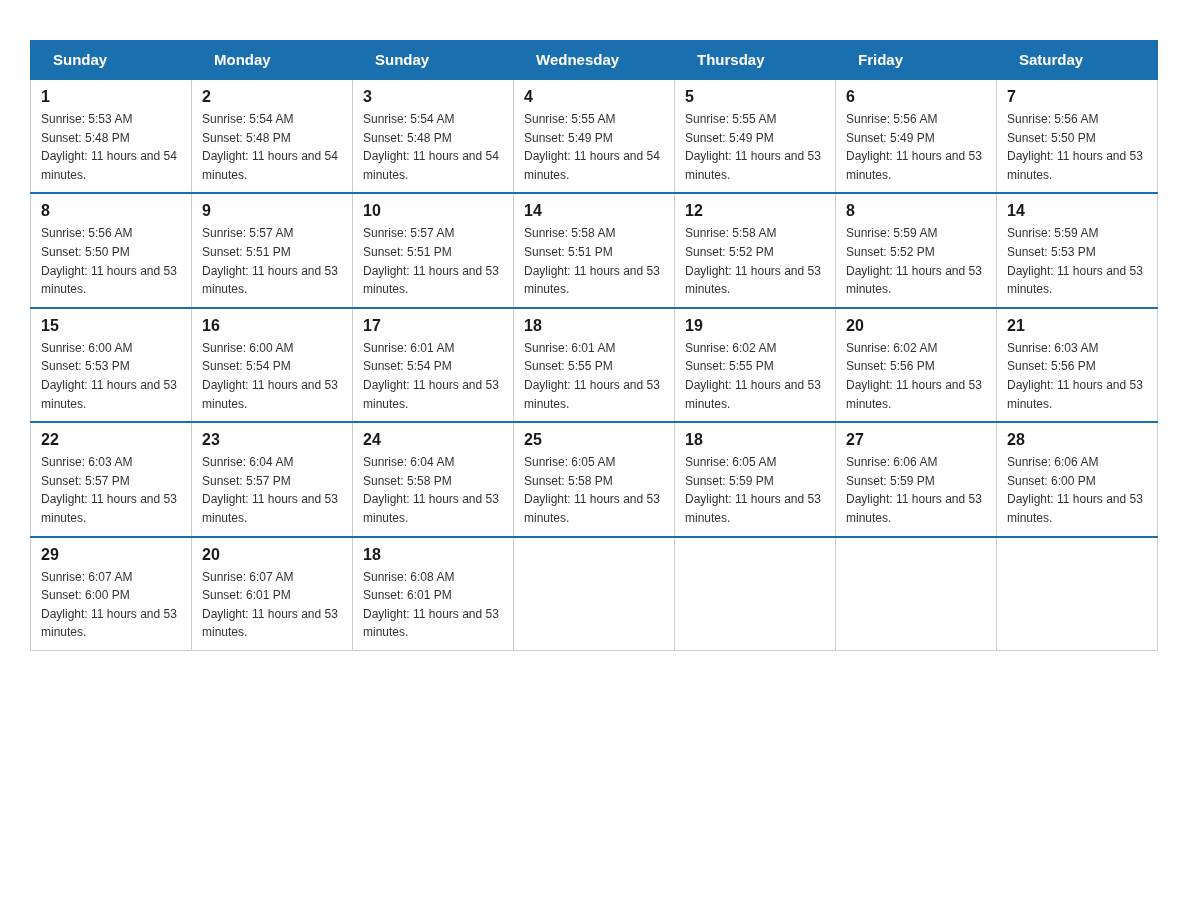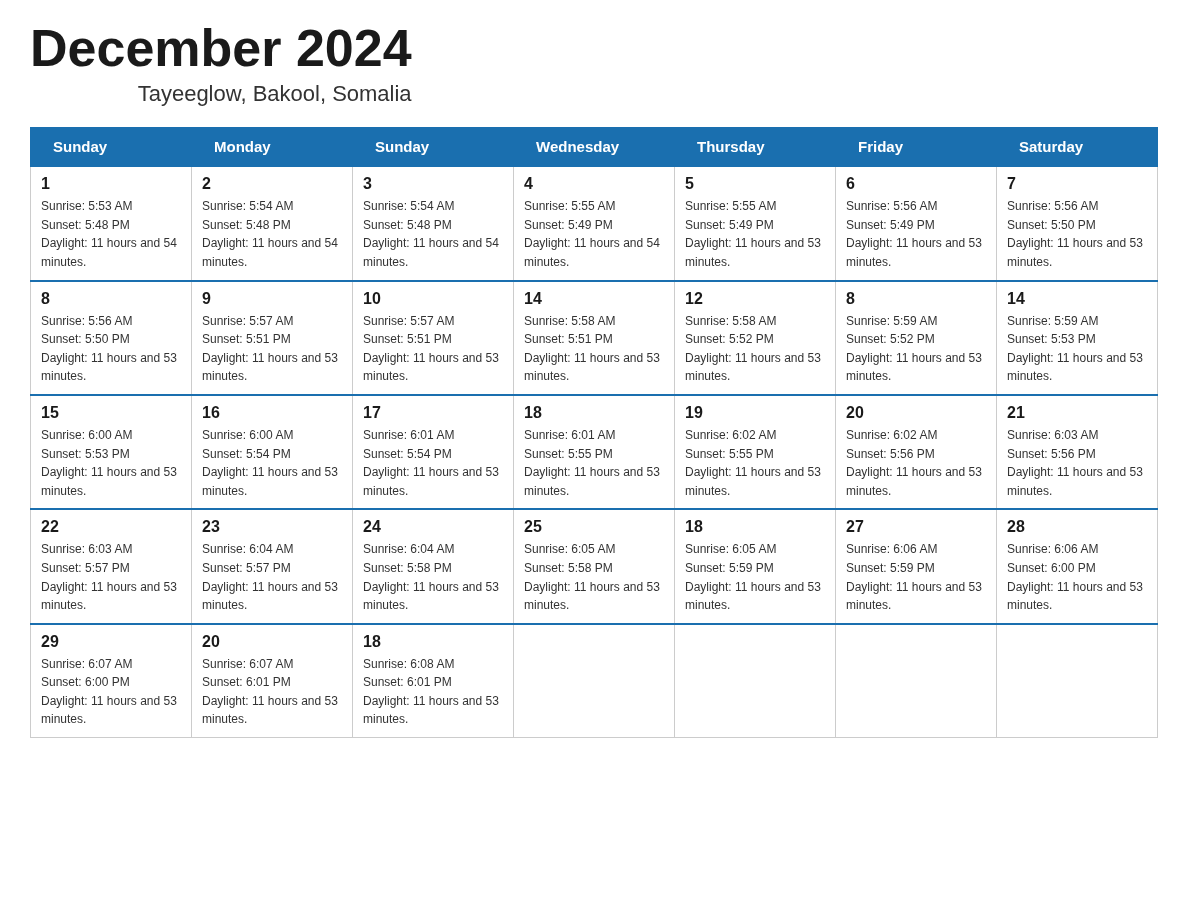--- a/index.html
+++ b/index.html
@@ -98,24 +98,20 @@
       background: #fff;
     }
     tr td {
       background: #ffffff;
     }
   </style>
 </head>
 <body>
 
 <div class="header-area">
-  <div class="title-area">
-    <div class="month-title">December 2024</div>
-    <div class="location">Tayeeglow, Bakool, Somalia</div>
-  </div>
 </div>
 
 <table class="calendar-table">
   <thead>
     <tr>
     <th>Sunday</th>
         <th>Monday</th>
         <th>Sunday</th>
         <th>Wednesday</th>
         <th>Thursday</th>

